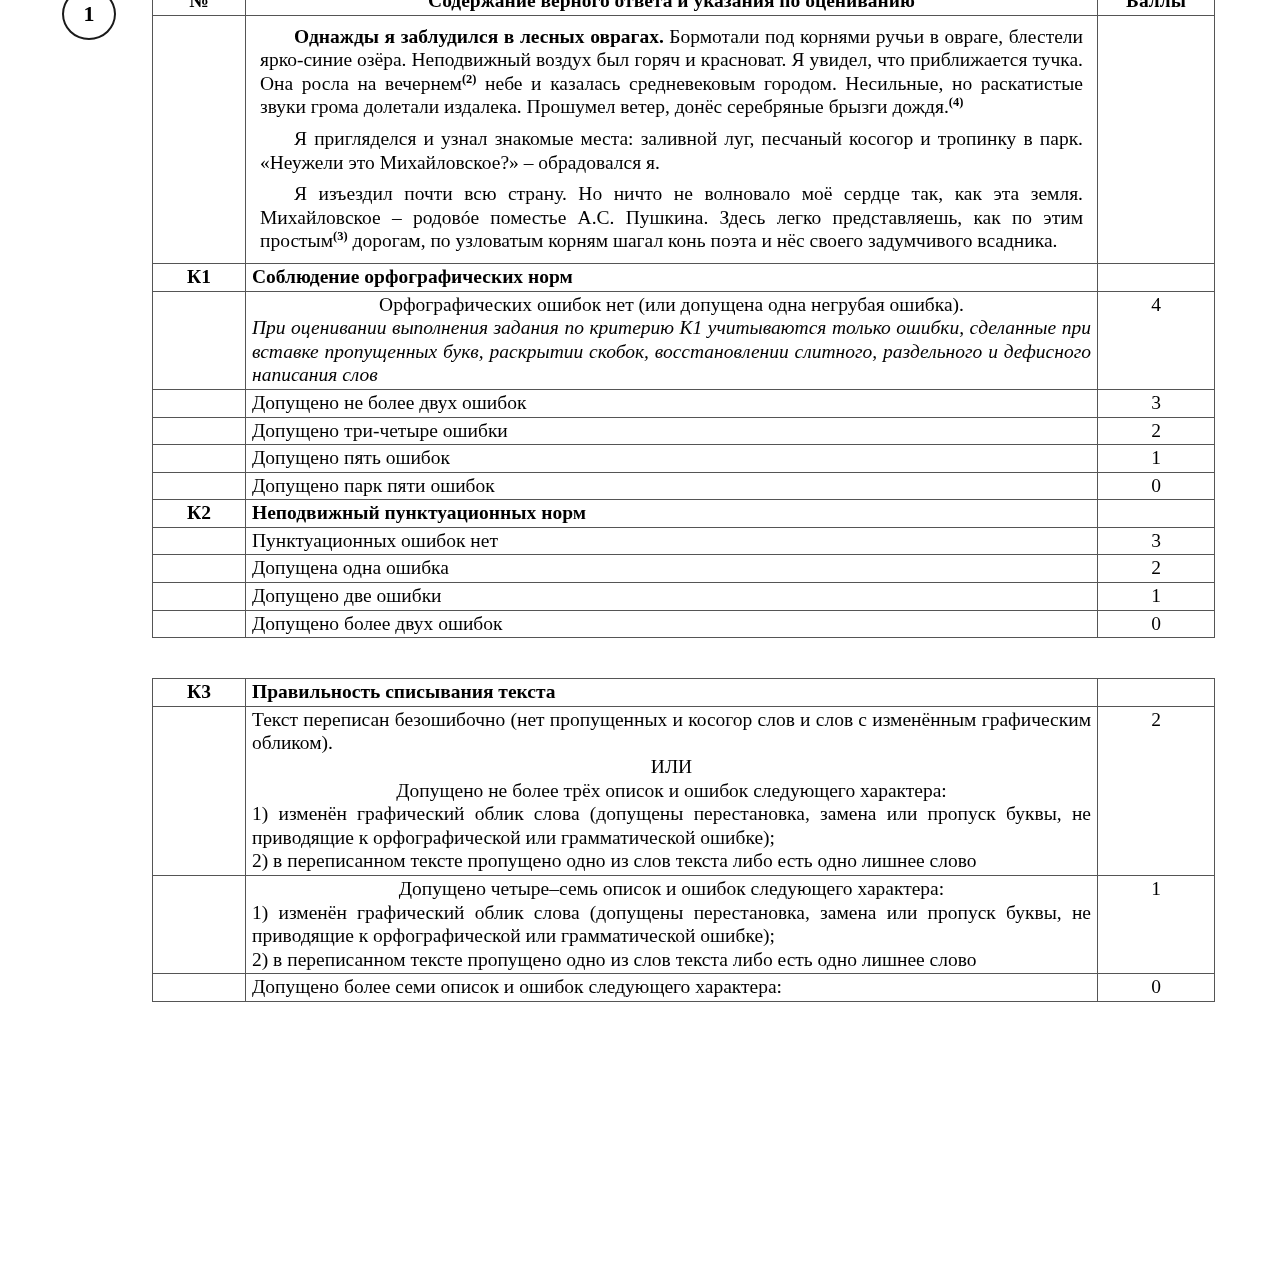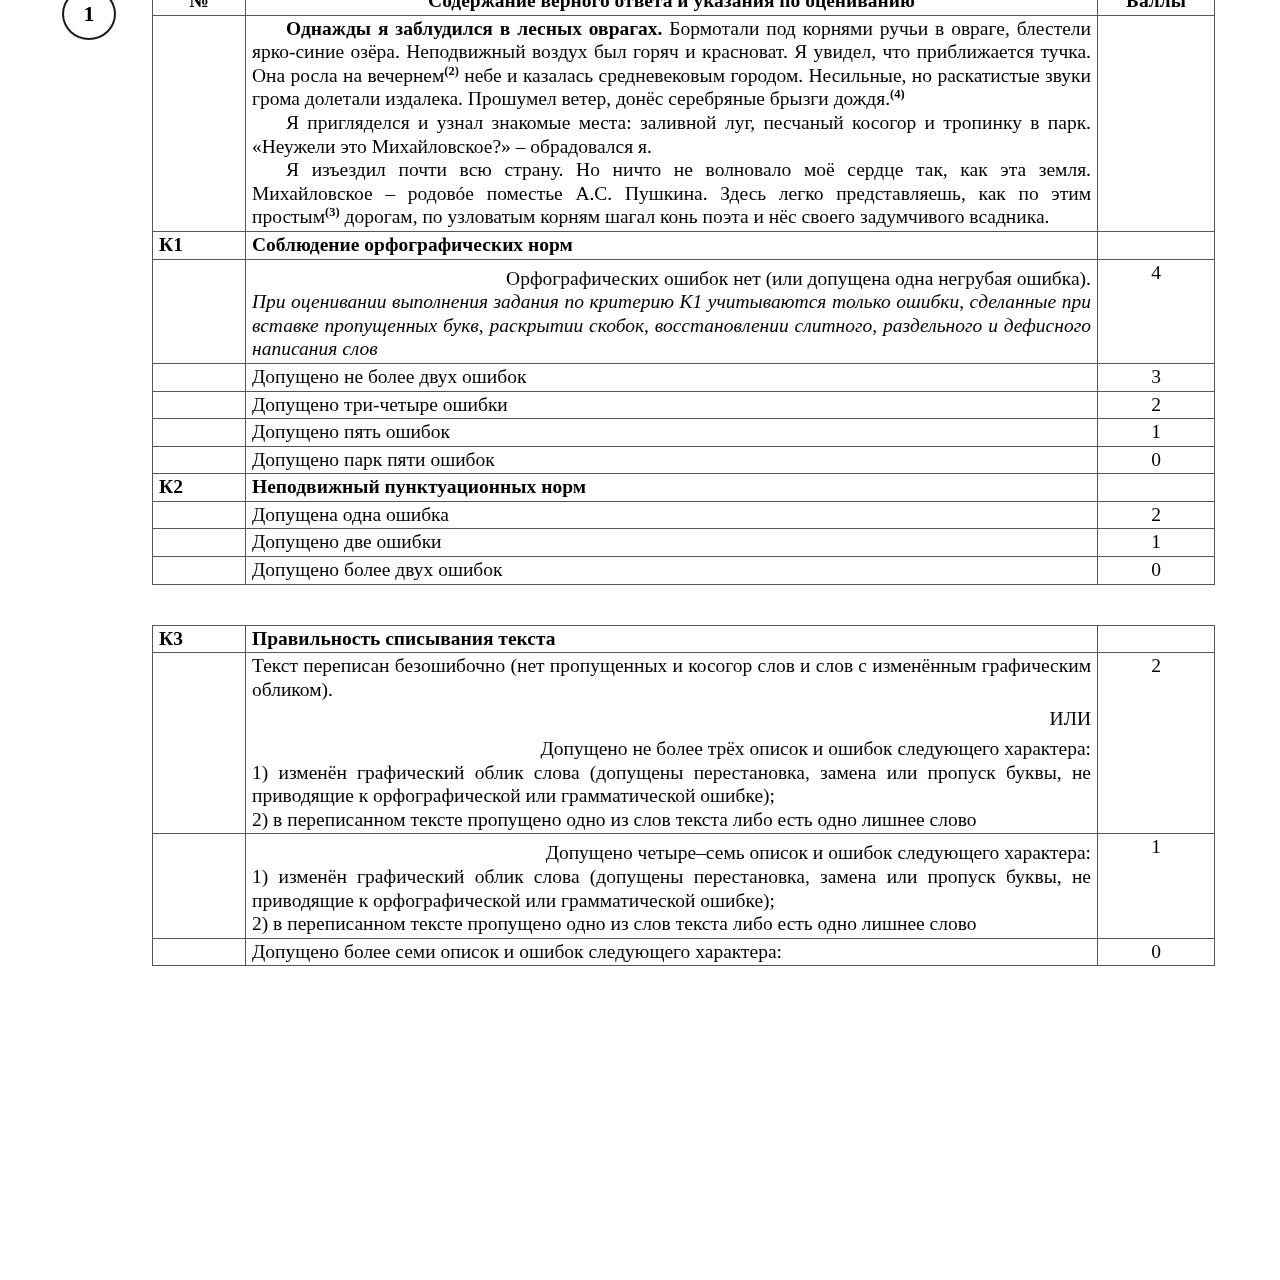--- a/index.html
+++ b/index.html
@@ -68,20 +68,21 @@
     font-size: 20px;
     padding-top: 0;
     height: 22px;
     line-height: 20px;
     overflow: hidden;
   }
   
   .clip-top { margin-top: -13px; }
 
   td.num {
+    text-align: center;
     font-weight: bold;
     font-size: 20px;
     vertical-align: top;
     padding-top: 1px;
   }
   td.score {
     text-align: center;
     font-size: 20px;
     vertical-align: top;
     padding-top: 1px;
@@ -89,39 +90,39 @@
   td.section-title {
     font-weight: bold;
     font-size: 20px;
     padding-top: 1px;
     margin-left: 15px;
   }
   td.body { text-align: justify; }
 
   .passage { }
   .passage p {
-    margin: 0;
+    margin: 8px;
     text-align: justify;
     text-indent: 34px;
     text-justify: inter-word;
   }
   b.lead { font-weight: bold; }
   sup {
     font-size: 0.64em;
     font-weight: bold;
     vertical-align: super;
     line-height: 0;
   }
   .it-bold {
     font-style: italic;
     font-weight: normal;
     display: block;
     text-align: justify;
   }
-  .plainline { display: block; text-align: right; margin-top: 6px; }
+  .plainline { display: block; text-align: center; }
   .justified { display: block; text-align: justify; }
 
   .spacer-between { height: 40px; }
 
   
   .clipped-bottom td { overflow: hidden; height: 20px; padding-bottom: 0; }
 </style>
 </head>
 <body>
 
@@ -199,20 +200,25 @@
       </tr>
 
       <tr>
         <td class="num">К2</td>
         <td class="section-title">Неподвижный пунктуационных норм</td>
         <td class="score"></td>
       </tr>
 
       <tr>
         <td class="num"></td>
+        <td class="body">Пунктуационных ошибок нет</td>
+        <td class="score">3</td>
+      </tr>
+      <tr>
+        <td class="num"></td>
         <td class="body">Допущена одна ошибка</td>
         <td class="score">2</td>
       </tr>
       <tr>
         <td class="num"></td>
         <td class="body">Допущено две ошибки</td>
         <td class="score">1</td>
       </tr>
       <tr>
         <td class="num"></td>

